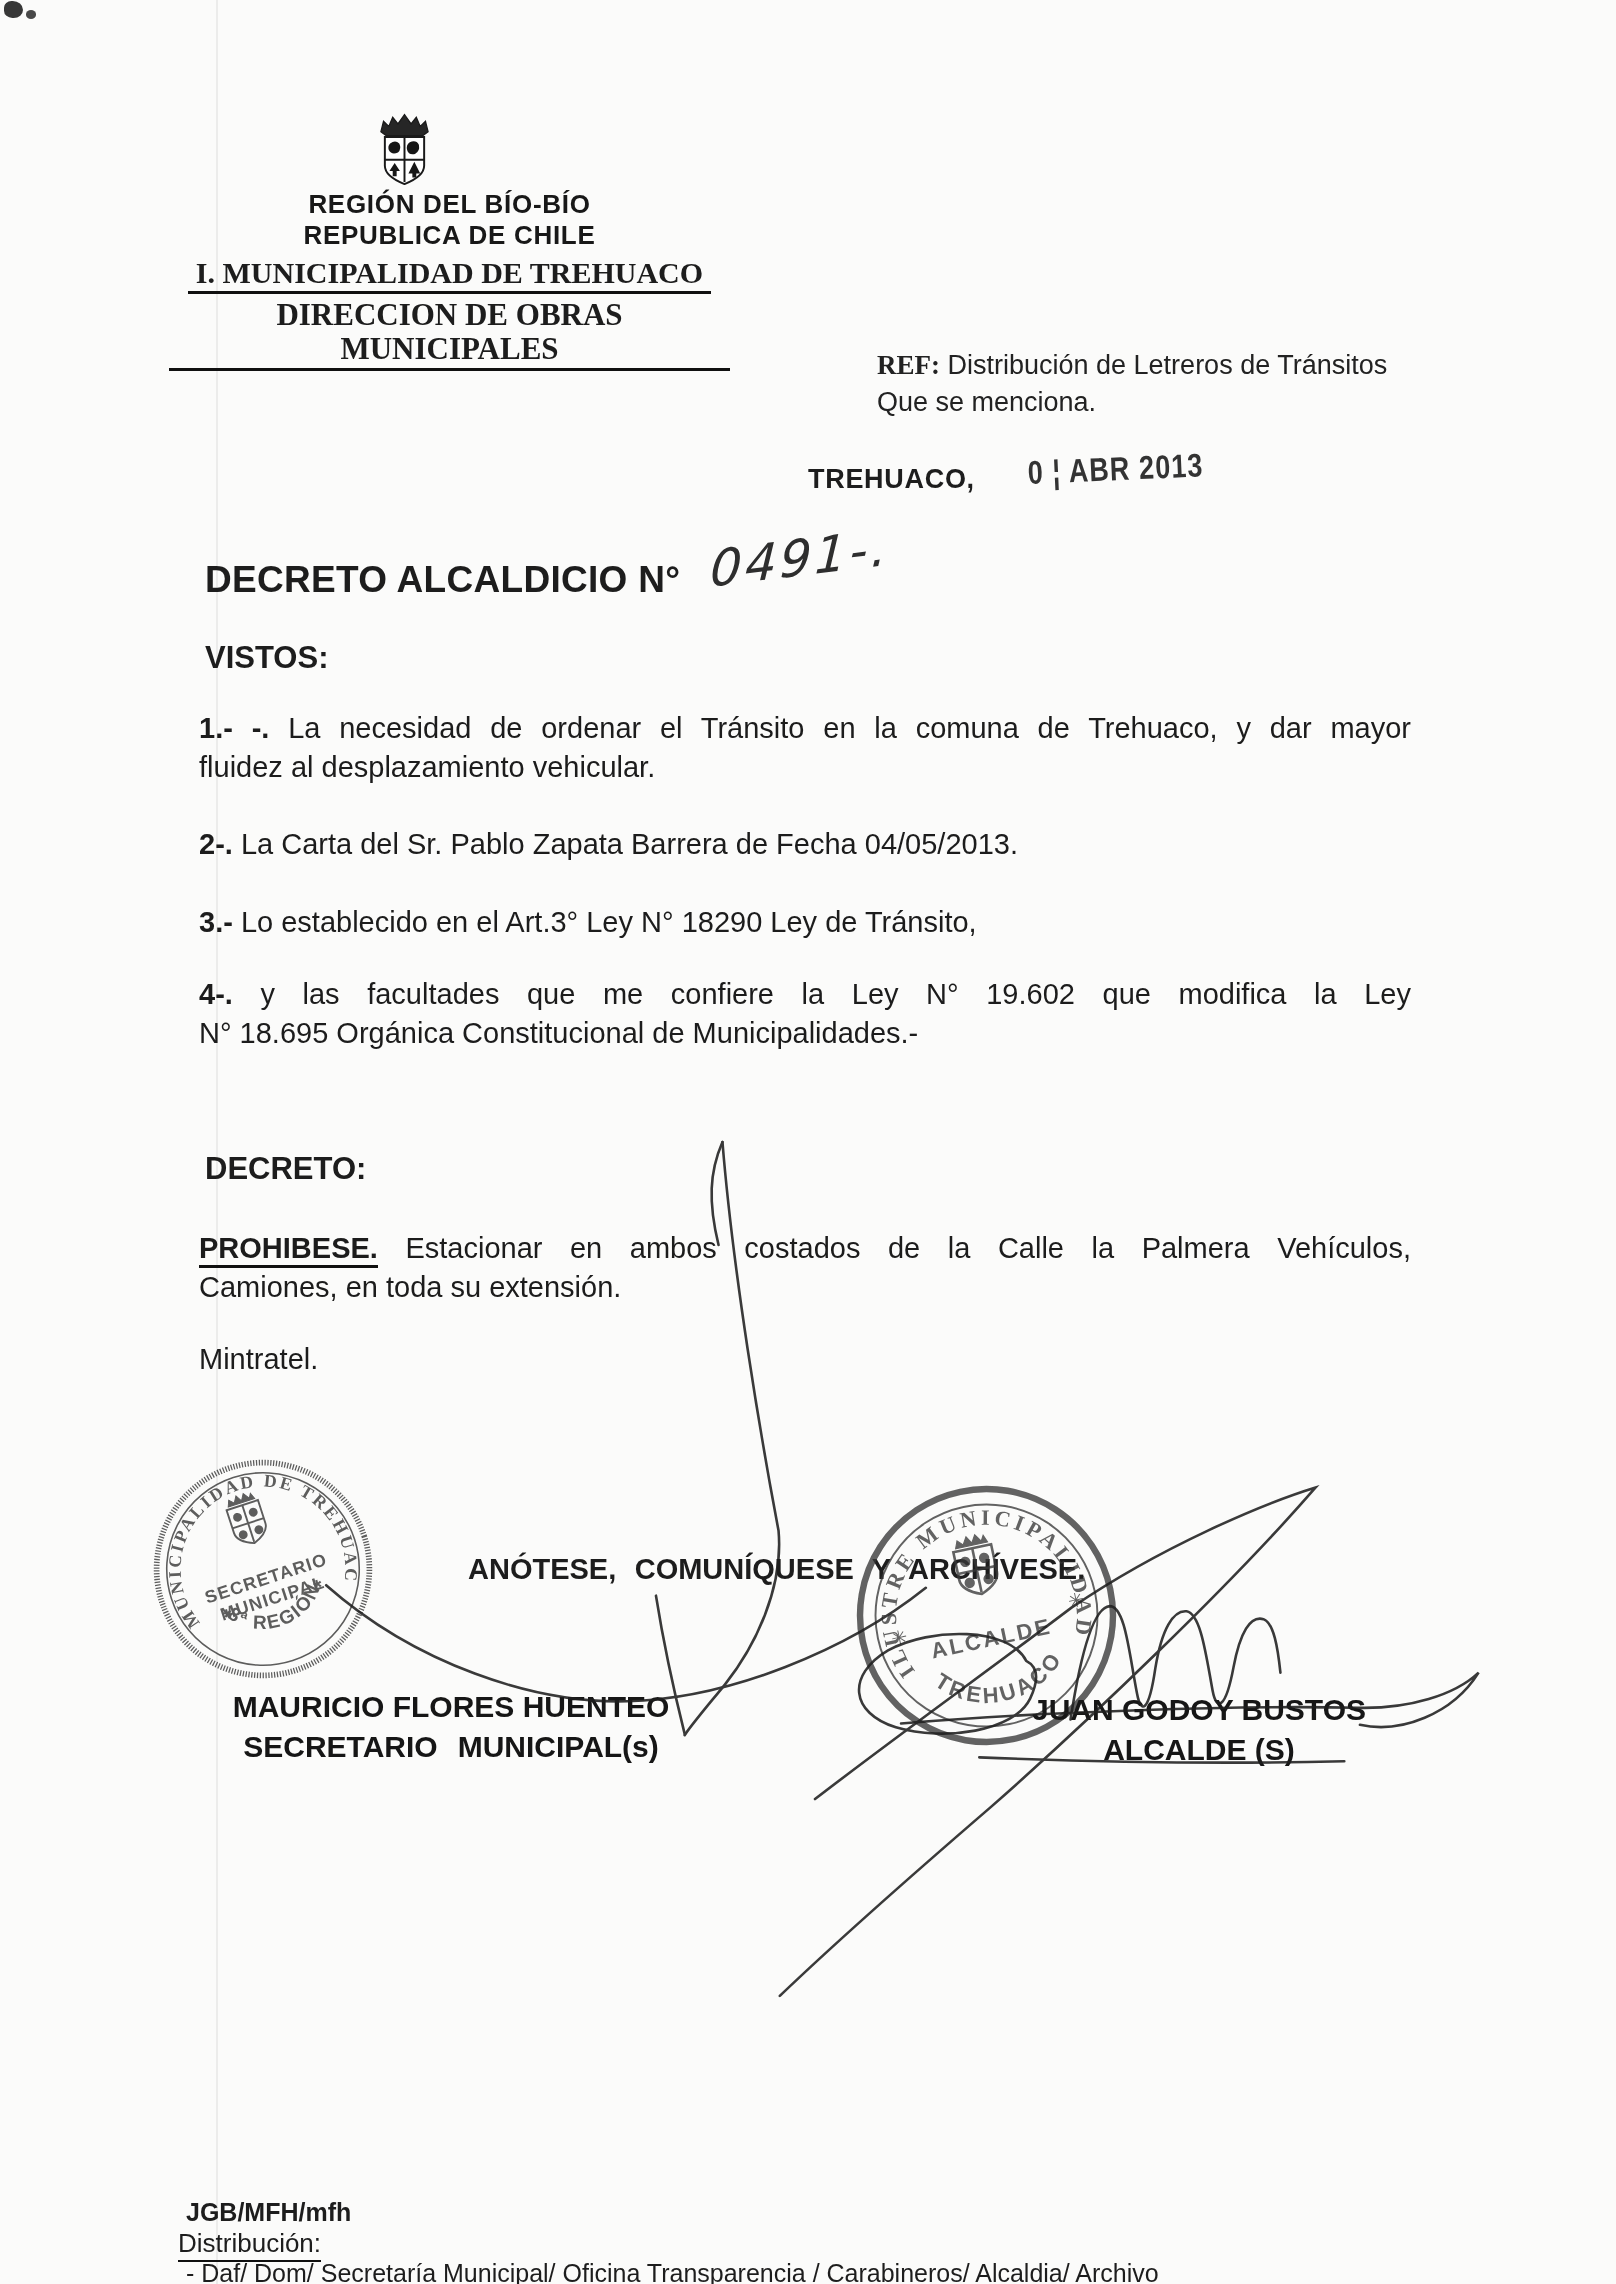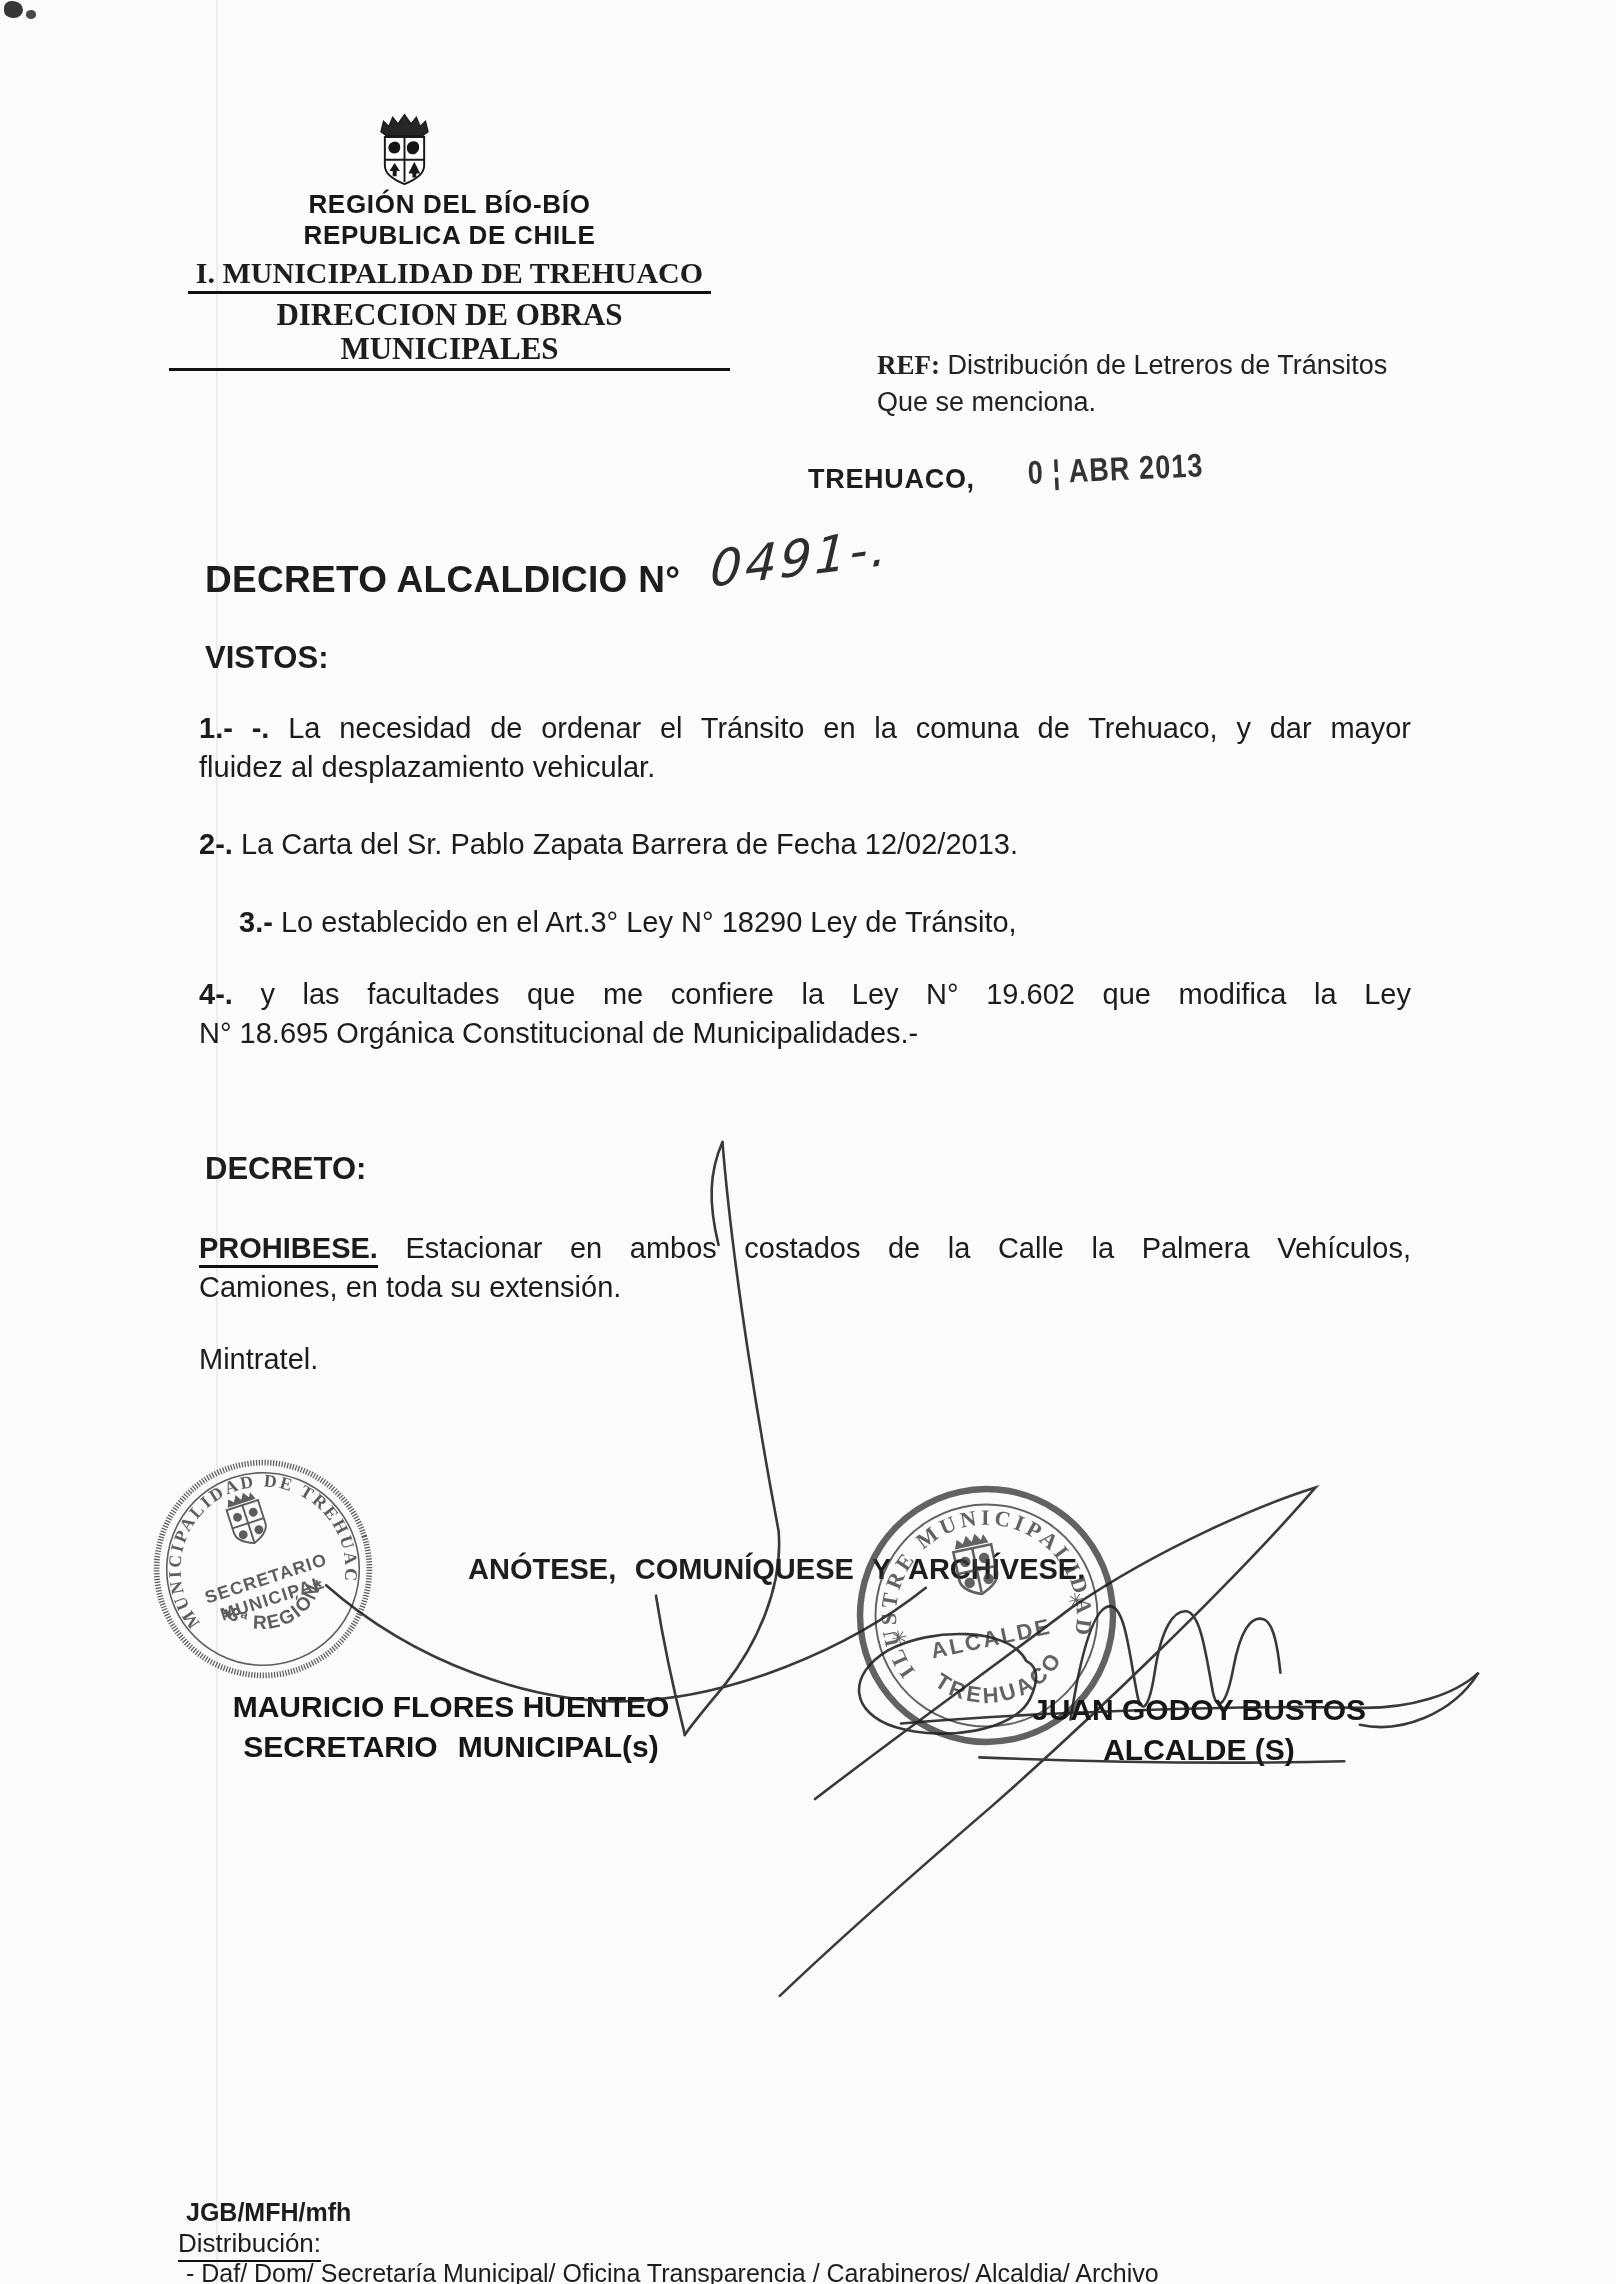--- a/index.html
+++ b/index.html
@@ -104,24 +104,24 @@
   <div class="abs decree-num">0491-.</div>
 
   <div class="abs vistos-h">VISTOS:</div>
 
   <div class="abs para" style="top:709px;">
     <div class="just"><span class="bnum">1.- -.</span><span> La necesidad de ordenar el Tránsito en la comuna de Trehuaco, y dar mayor</span></div>
     <div>fluidez al desplazamiento  vehicular.</div>
   </div>
 
   <div class="abs para" style="top:825px;">
-    <div><span class="bnum">2-.</span><span> La Carta del Sr. Pablo Zapata Barrera de Fecha 12/02/2013.</span></div>
-  </div>
-
-  <div class="abs para" style="top:903px;margin-left:40px;">
+    <div><span class="bnum">2-.</span><span> La Carta del Sr. Pablo Zapata Barrera de Fecha 04/05/2013.</span></div>
+  </div>
+
+  <div class="abs para" style="top:903px;">
     <div><span class="bnum">3.-</span><span> Lo establecido en el Art.3° Ley N° 18290 Ley de Tránsito,</span></div>
   </div>
 
   <div class="abs para" style="top:975px;">
     <div class="just"><span class="bnum">4-.</span><span> y las facultades  que me confiere la Ley  N° 19.602 que modifica la Ley</span></div>
     <div>N° 18.695 Orgánica Constitucional de Municipalidades.-</div>
   </div>
 
   <div class="abs decreto-h">DECRETO:</div>
 

